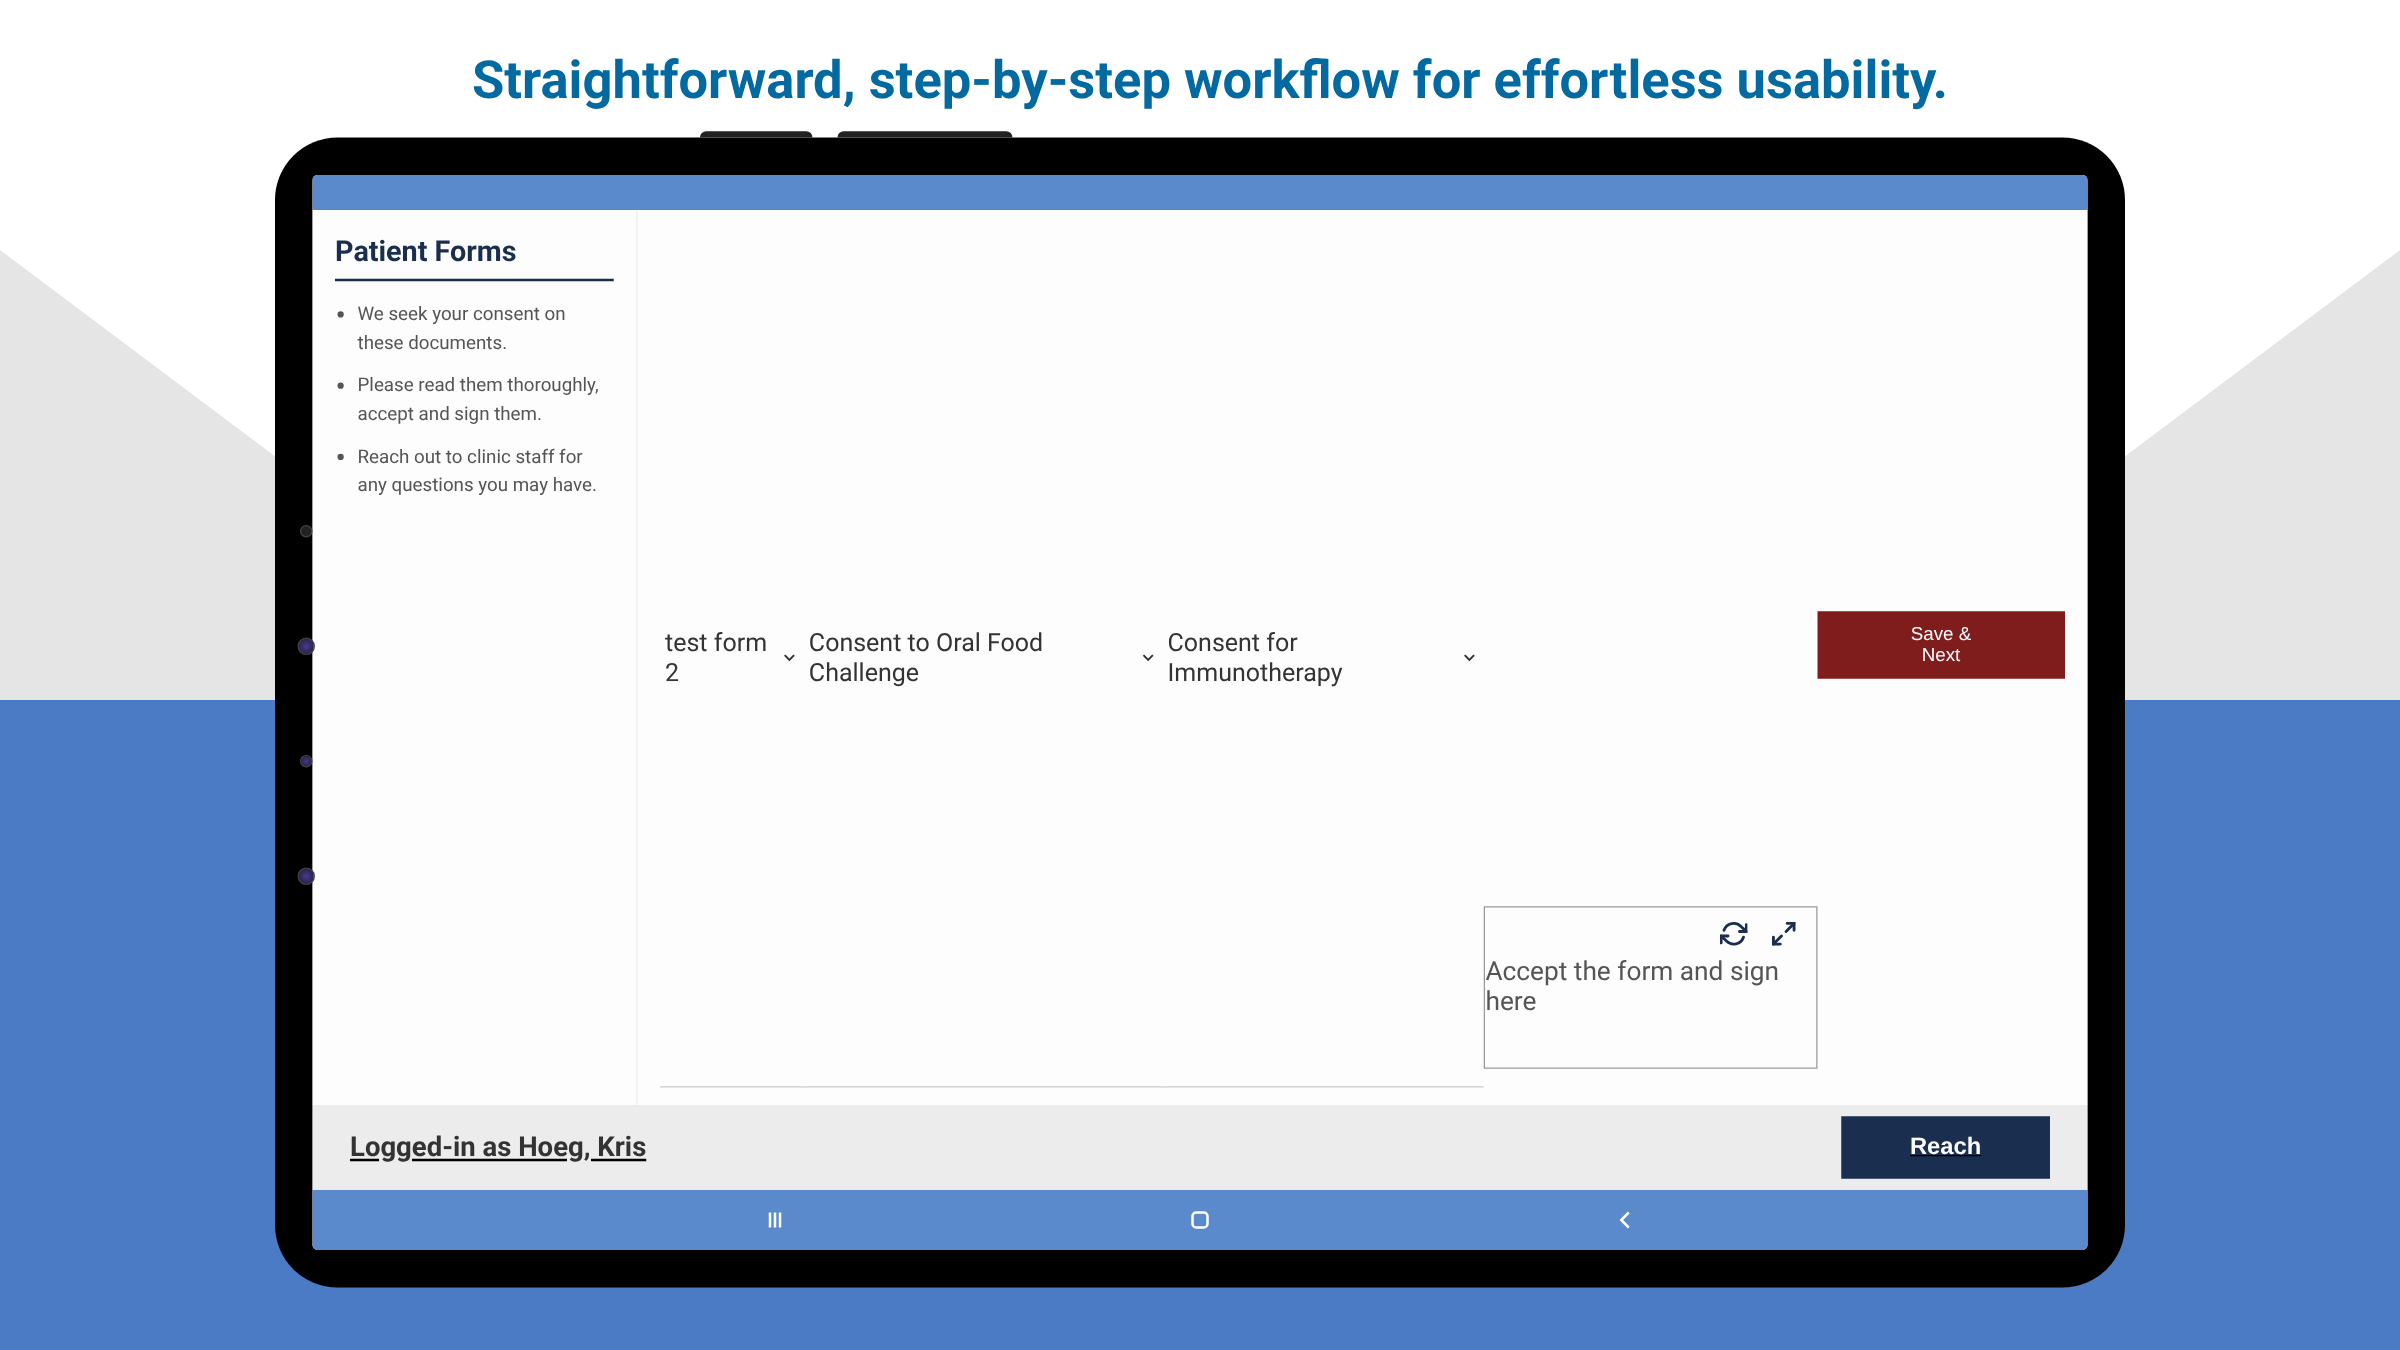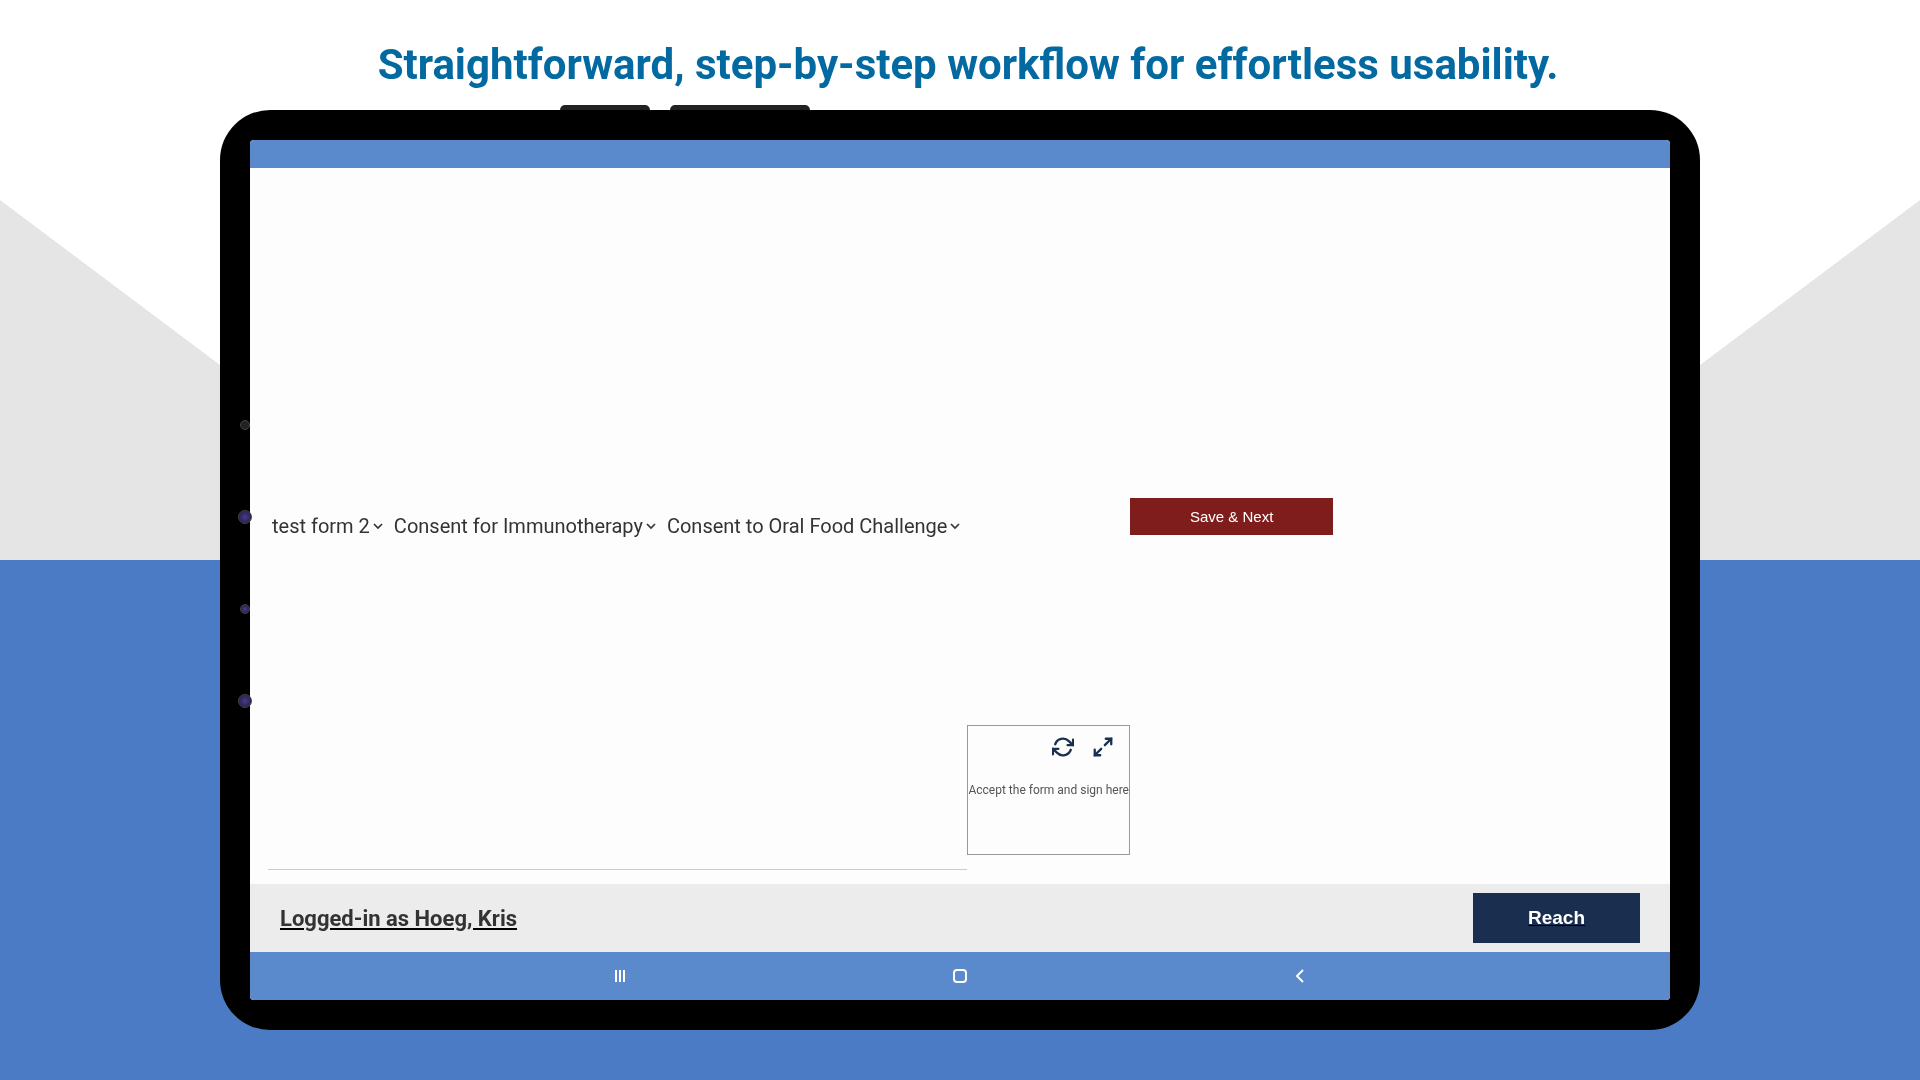--- a/index.html
+++ b/index.html
@@ -169,21 +169,21 @@
     .signature-area {
       margin-top: auto;
       margin-bottom: 15px;
       border: 1px solid #999;
       height: 130px;
       position: relative;
       display: flex;
       align-items: center;
       justify-content: center;
       color: #555;
-      font-size: 12px;
+      font-size: 21px;
     }
     .signature-icons {
       position: absolute;
       top: 10px;
       right: 15px;
       display: flex;
       gap: 18px;
     }
     .sig-icon {
       width: 22px;
@@ -255,36 +255,44 @@
     <div class="camera-dot small"></div>
     <div class="camera-dot purple"></div>
     <div class="camera-dot purple small"></div>
     <div class="camera-dot purple"></div>
   </div>
 
   <div class="screen">
     <div class="top-bar"></div>
 
     <div class="content-area">
+      <div class="sidebar">
+        <div class="sidebar-title">Patient Forms</div>
+        <ul class="sidebar-list">
+          <li>We seek your consent on these documents.</li>
+          <li>Please read them thoroughly, accept and sign them.</li>
+          <li>Reach out to clinic staff for any questions you may have.</li>
+        </ul>
+      </div>
 
       <div class="main-content">
         <div class="form-row">
           <span>test form 2</span>
           <svg class="chevron" viewBox="0 0 24 24" fill="none" stroke="#333" stroke-width="2.5">
               <polyline points="6 9 12 15 18 9"></polyline>
             </svg>
         </div>
         <div class="form-row">
-          <span>Consent for Immunotherapy</span>
+          <span>Consent to Oral Food Challenge</span>
           <svg class="chevron" viewBox="0 0 24 24" fill="none" stroke="#333" stroke-width="2.5">
               <polyline points="6 9 12 15 18 9"></polyline>
             </svg>
         </div>
         <div class="form-row">
-          <span>Consent to Oral Food Challenge</span>
+          <span>Consent for Immunotherapy</span>
           <svg class="chevron" viewBox="0 0 24 24" fill="none" stroke="#333" stroke-width="2.5">
               <polyline points="6 9 12 15 18 9"></polyline>
             </svg>
         </div>
 
         <div class="signature-area">
           <div class="signature-icons">
             <svg class="sig-icon" viewBox="0 0 24 24" fill="none" stroke="#1a2f4f" stroke-width="2.5" stroke-linecap="round">
               <polyline points="23 4 23 10 17 10"></polyline>
               <polyline points="1 20 1 14 7 14"></polyline>

